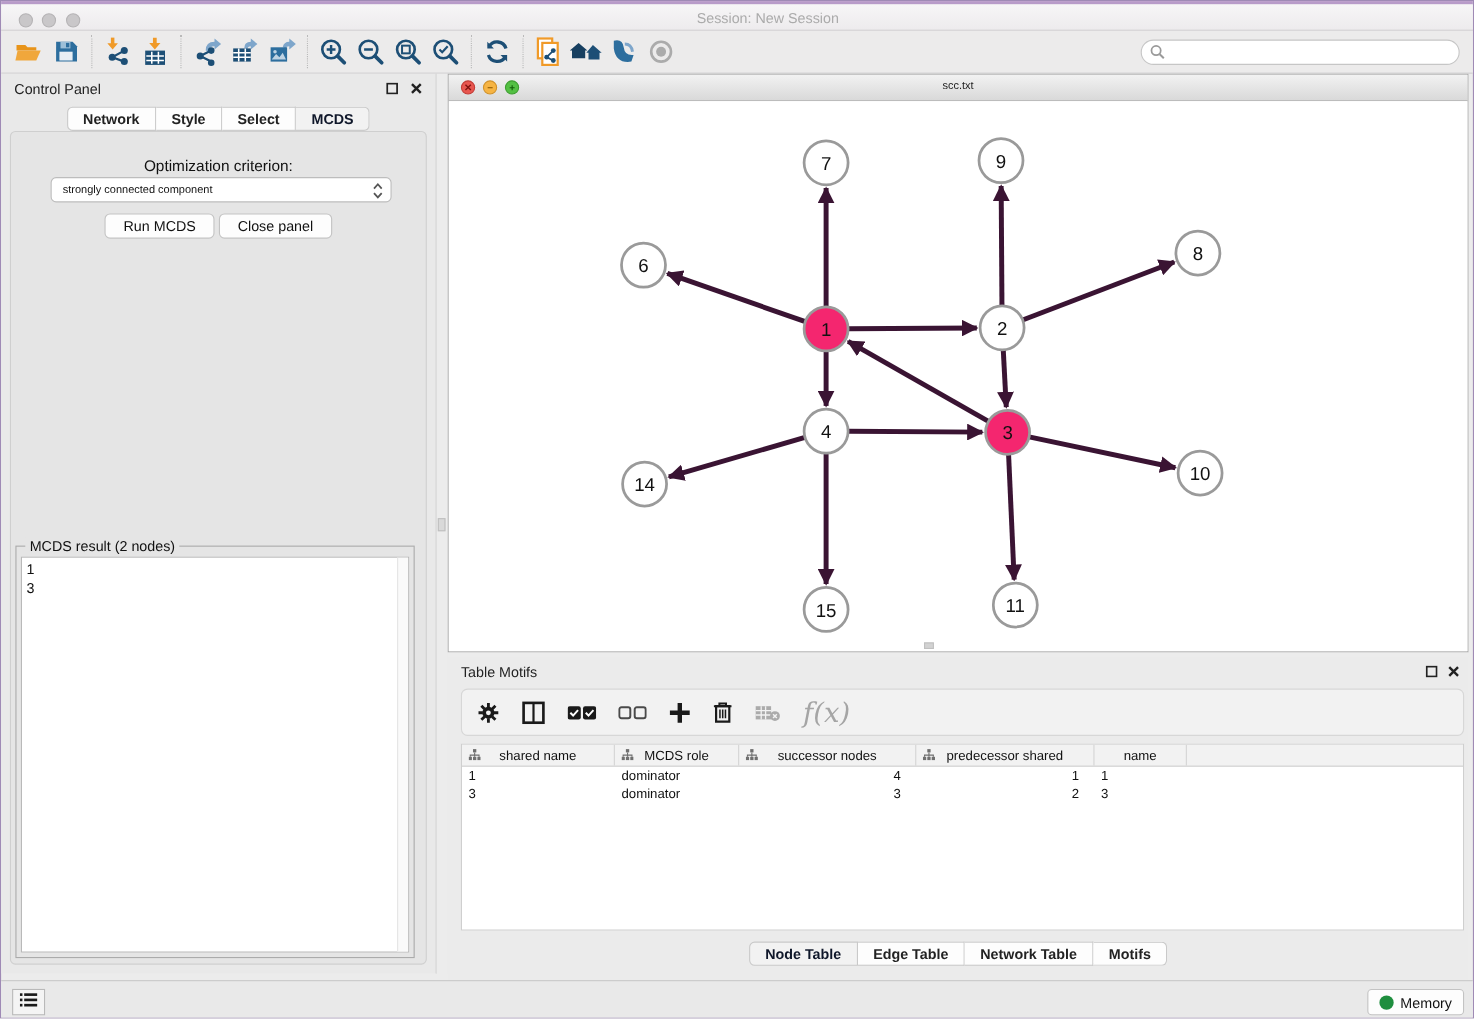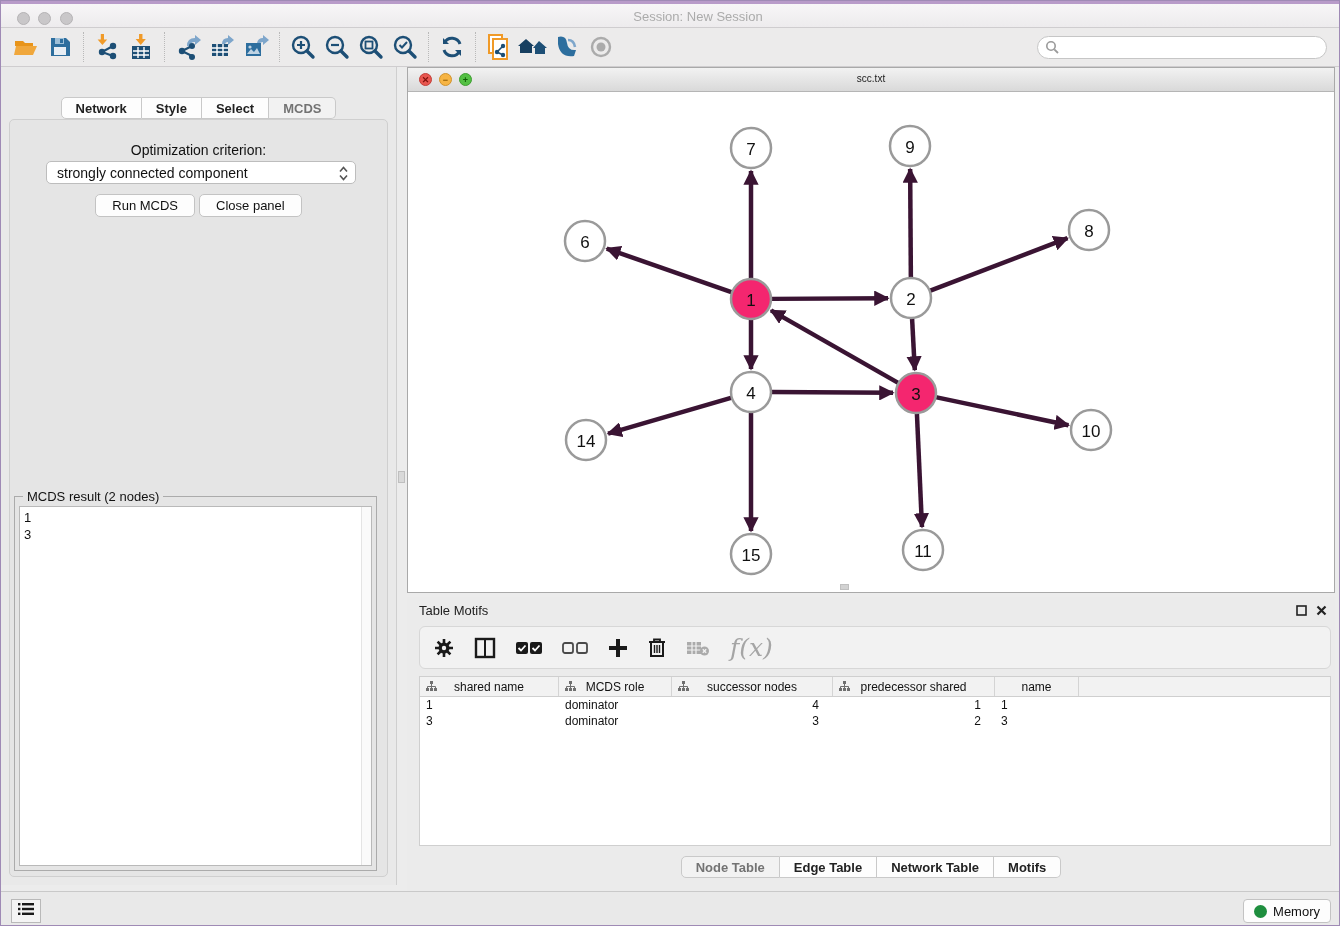--- a/index.html
+++ b/index.html
@@ -27,26 +27,26 @@
   
   .control-panel { position:absolute; left:0; top:66px; width:396px; height:818px; background:#E9E9E9; border-right:1px solid #CFCFCF; }
   .panel-header { position:absolute; left:0; top:0; width:100%; height:26px; }
   .panel-title { position:absolute; left:12px; top:6px; font-size:13px; color:#222; }
   .ph-btn { position:absolute; top:5px; width:16px; height:16px; display:flex; align-items:center; justify-content:center; cursor:pointer; }
   .cp-tabs { position:absolute; left:0; top:30px; width:100%; display:flex; justify-content:center; }
   .tab { height:22px; padding:0 14px; background:#FDFDFD; border:1px solid #C9C9C9; border-left:none;
     font-size:13px; font-weight:bold; color:#222; display:flex; align-items:center; cursor:pointer; }
   .tab:first-child { border-left:1px solid #C9C9C9; border-radius:5px 0 0 5px; }
   .tab:last-child { border-radius:0 5px 5px 0; }
-  .tab.active { background:#F2F2F2; color:#737373; }
+  .tab.active { background:#F2F2F2; color:#0f172a; }
   .cp-content { position:absolute; left:8px; top:52px; right:8px; bottom:8px; background:#E5E5E5;
     border:1px solid #CFCFCF; border-radius:5px; }
   .opt-label { position:absolute; left:0; top:22px; width:100%; text-align:center; font-size:14px; color:#111; }
   .criterion-select { position:absolute; left:36px; top:41px; width:310px; height:23px; background:#fff;
-    border:1px solid #BDBDBD; border-radius:5px; display:flex; align-items:center; font-size:14px; color:#111; padding-left:10px; cursor:pointer; }
+    border:1px solid #BDBDBD; border-radius:5px; display:flex; align-items:center; font-size:10px; color:#111; padding-left:10px; cursor:pointer; }
   .sel-steppers { position:absolute; right:7px; top:4px; }
   .cp-buttons { position:absolute; left:0; top:74px; width:100%; display:flex; justify-content:center; gap:4px; }
   .btn { height:23px; padding:0 16px; background:#FDFDFD; border:1px solid #C3C3C3; border-radius:5px;
     font-size:13px; color:#111; display:flex; align-items:center; cursor:pointer; }
   .result-group { position:absolute; left:4px; right:10px; top:376px; bottom:5px; border:1px solid #ABABAB; }
   .result-legend { position:absolute; left:8px; top:-8px; background:#E5E5E5; padding:0 4px; font-size:13px; color:#111; }
   .result-area { position:absolute; left:4px; top:9px; right:4px; bottom:4px; background:#fff;
     border:1px solid #B9B9B9; font-size:13px; color:#111; padding:2px 4px; line-height:17px; white-space:pre; overflow:hidden; }
   .result-scroll { position:absolute; right:5px; top:10px; bottom:5px; width:10px; background:#FAFAFA; border-left:1px solid #E4E4E4; }
 
@@ -244,20 +244,33 @@
         <svg width="15" height="15" viewBox="0 0 15 15">
             <circle cx="6" cy="6" r="4.2" fill="none" stroke="#9A9A9A" stroke-width="1.6"></circle>
             <path d="M9.3 9.3 L13 13" stroke="#9A9A9A" stroke-width="1.8"></path>
           </svg>
       </span>
       <input class="search-input" type="text" placeholder="" style="">
     </div>
   </div>
 
   <div class="control-panel">
+    <div class="panel-header">
+      <span class="panel-title">Control Panel</span>
+      <span class="ph-btn" style="right:32px">
+        <svg width="11" height="11" viewBox="0 0 11 11">
+            <rect x="1" y="1" width="9" height="9" fill="none" stroke="#222" stroke-width="1.6"></rect>
+          </svg>
+      </span>
+      <span class="ph-btn" style="right:10px">
+        <svg width="11" height="11" viewBox="0 0 11 11">
+            <path d="M1.5 1.5 L9.5 9.5 M9.5 1.5 L1.5 9.5" stroke="#222" stroke-width="2.2"></path>
+          </svg>
+      </span>
+    </div>
     <div class="cp-tabs" id="cp-tabs">
         <div class="tab">Network</div>
         <div class="tab">Style</div>
         <div class="tab">Select</div>
         <div class="tab active">MCDS</div>
       </div>
     <div class="cp-content">
       <div class="opt-label">Optimization criterion:</div>
       <div class="criterion-select">
         <span>strongly connected component</span>

